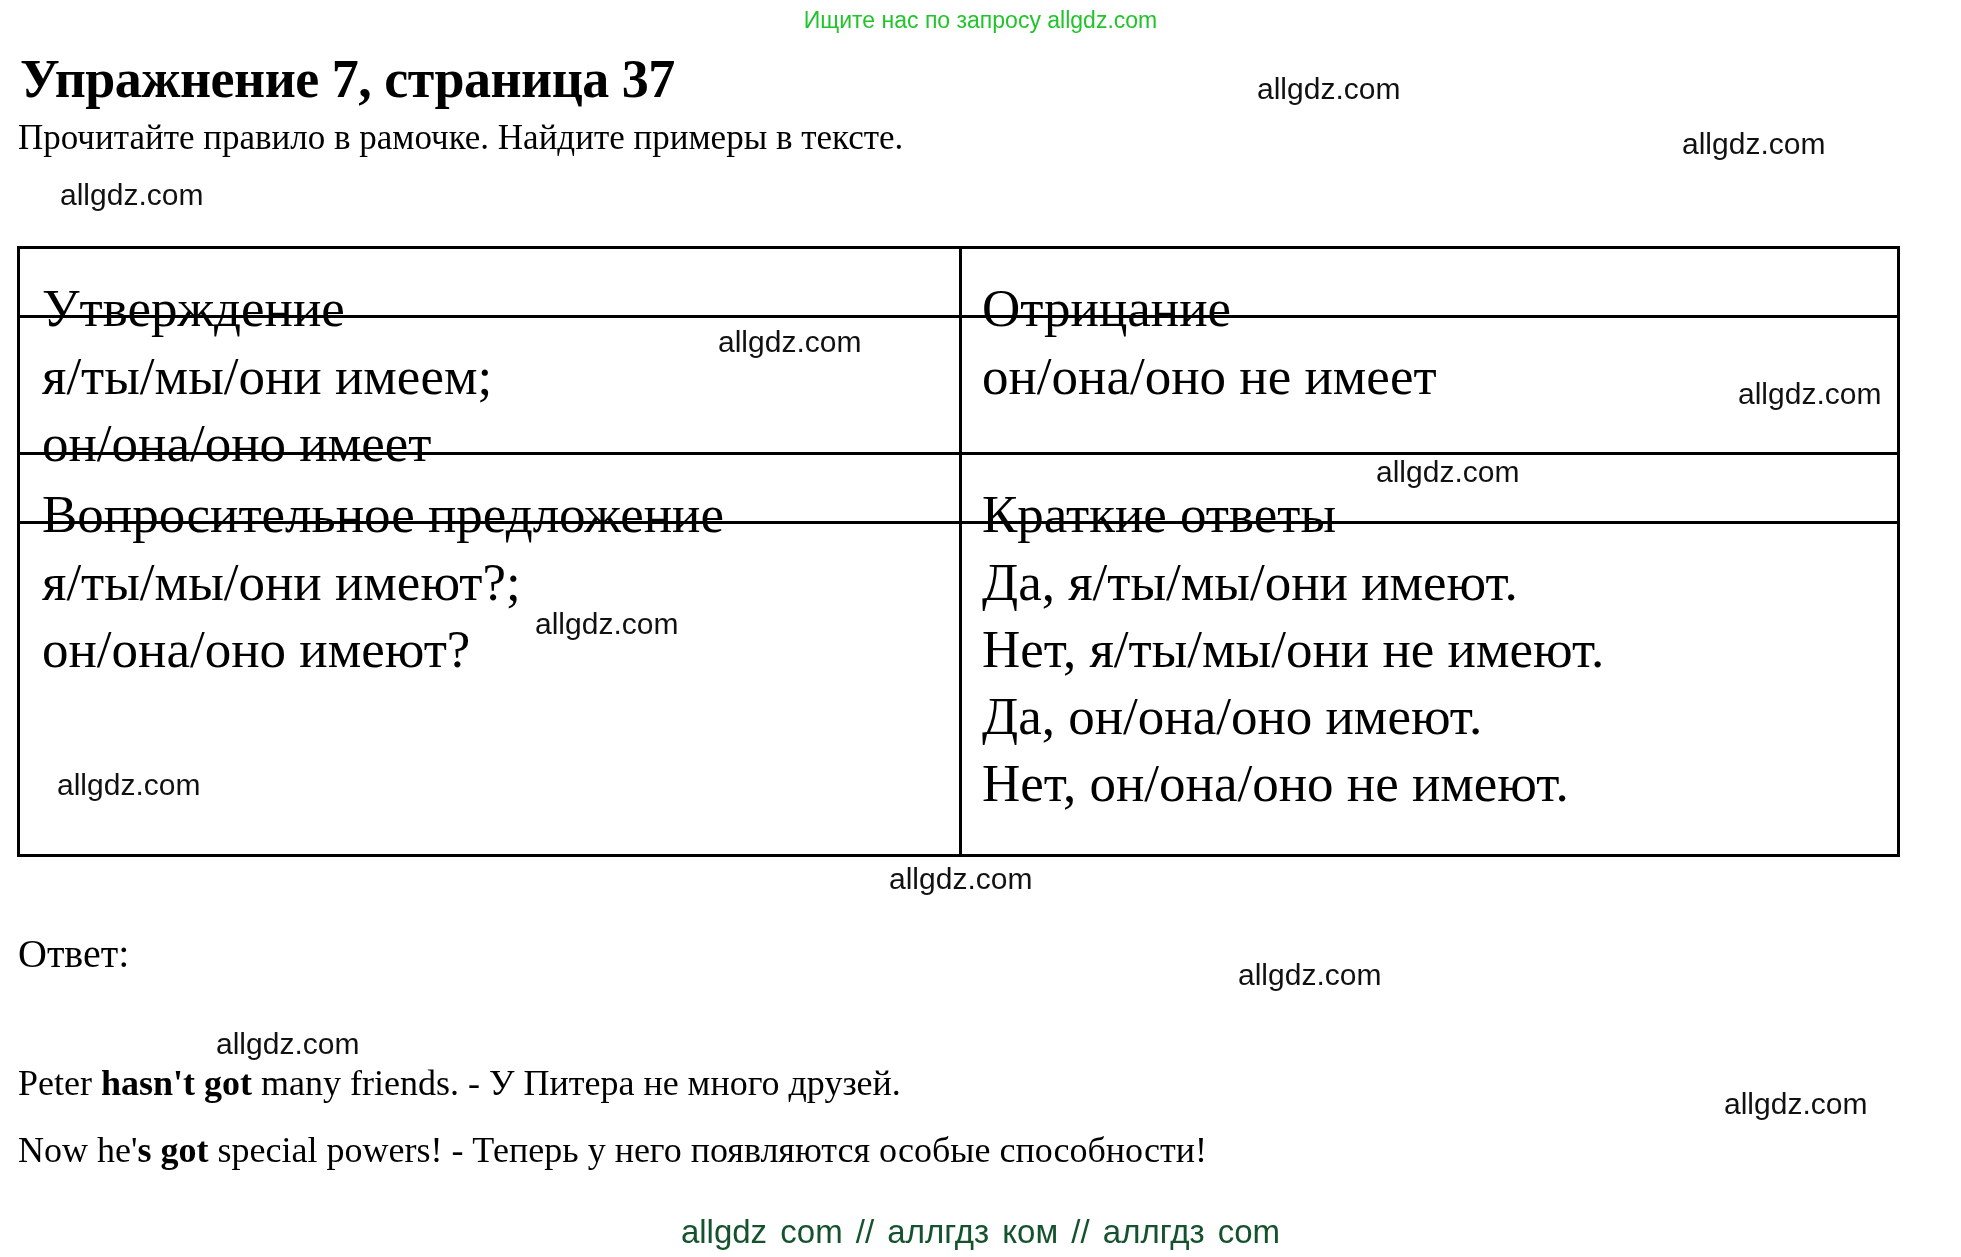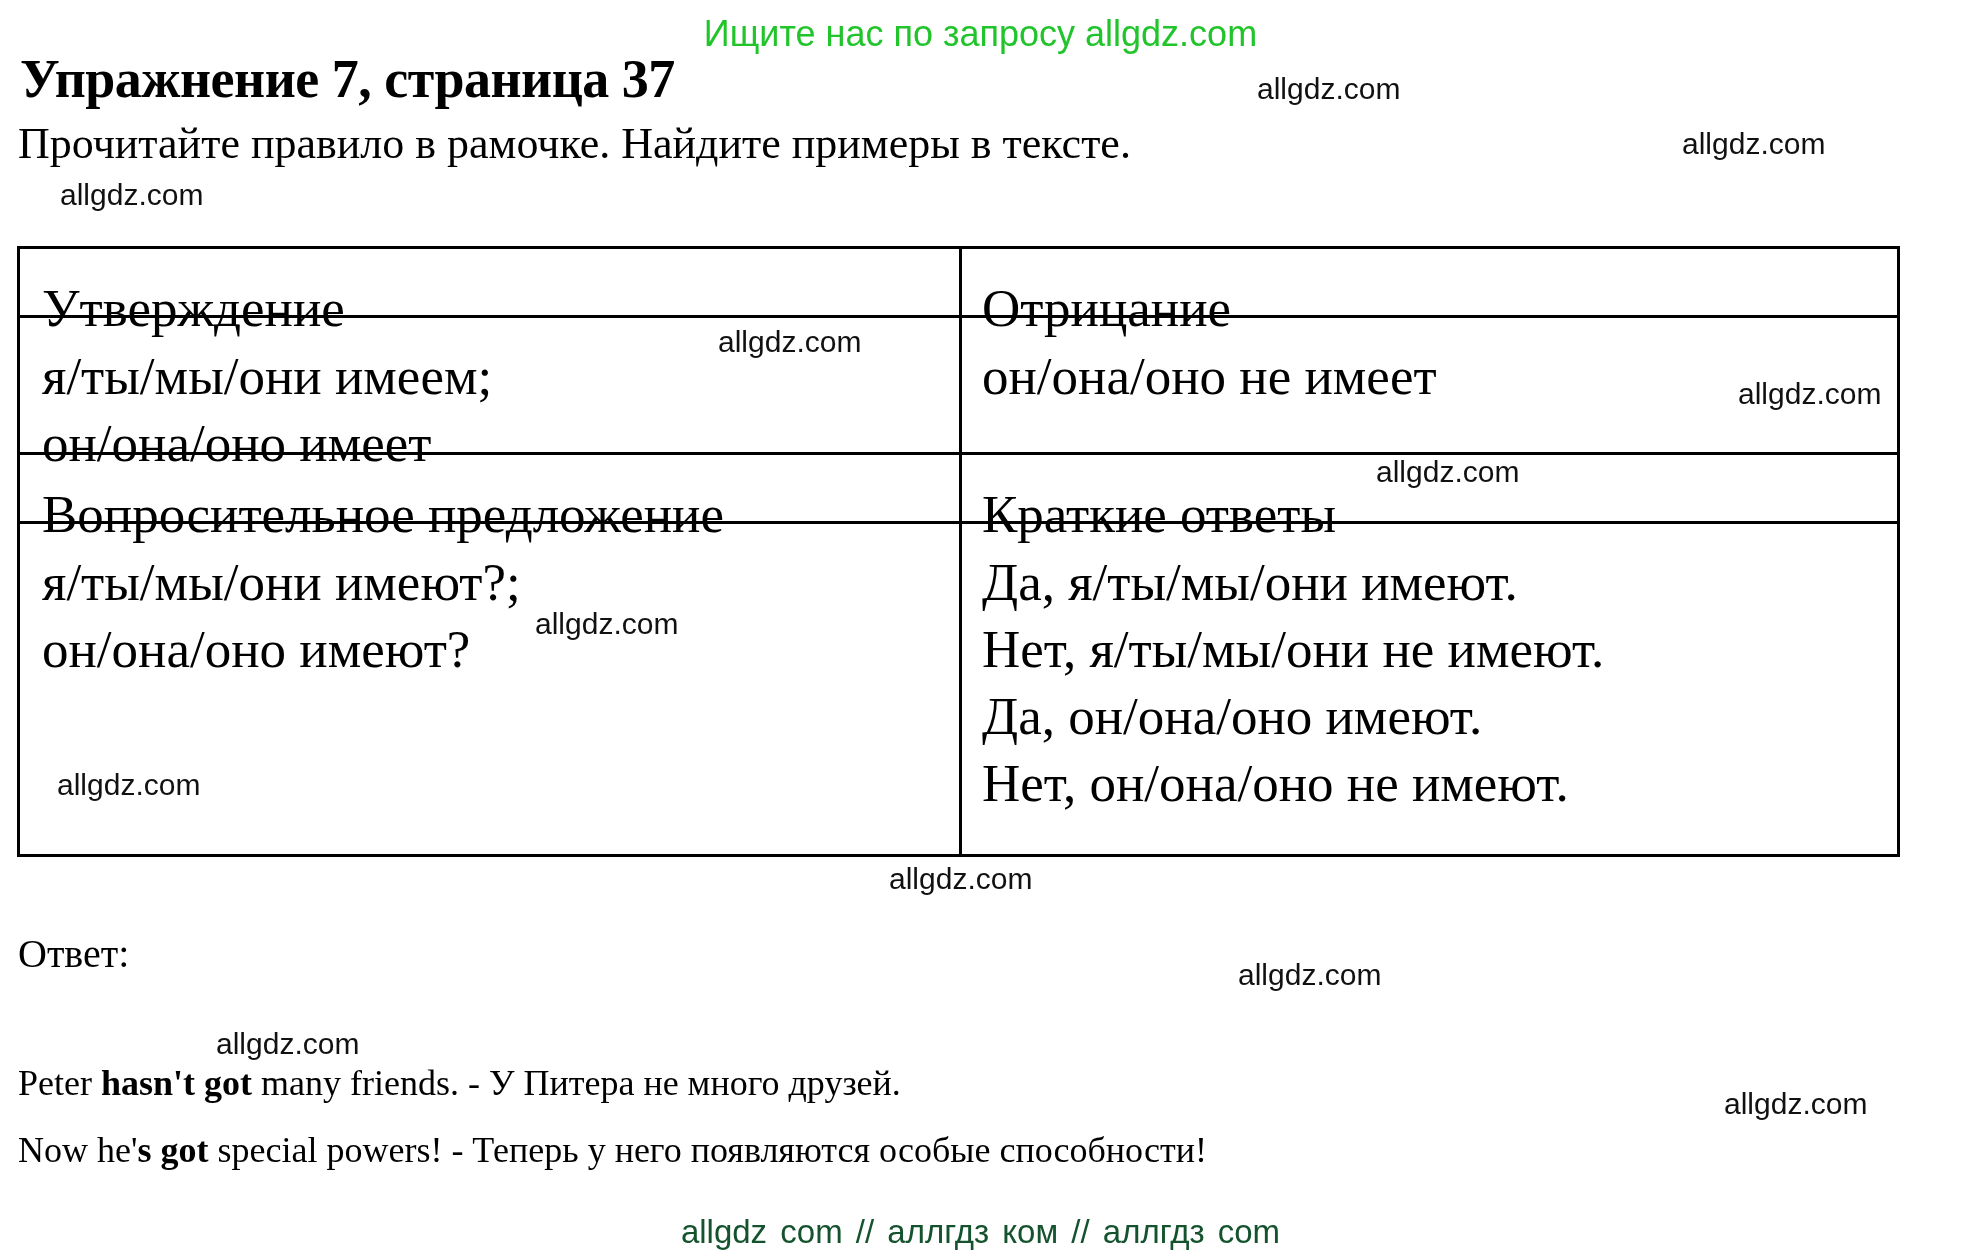--- a/index.html
+++ b/index.html
@@ -1,23 +1,23 @@
 <!DOCTYPE html>
 <html><head>
 <meta charset="utf-8">
 <style>
   html, body { margin: 0; padding: 0; background: #ffffff; }
   body { width: 1961px; height: 1257px; position: relative; overflow: hidden; }
   .serif { font-family: "Liberation Serif", "DejaVu Serif", serif; color: #000; }
   .sans { font-family: "Liberation Sans", "DejaVu Sans", sans-serif; text-align: center; }
   .abs { position: absolute; white-space: nowrap; }
 
-  .top-banner { left: 0; width: 1961px; top: 13px; text-align: center; font-size: 36px; color: #22c42c; }
+  .top-banner { left: 0; width: 1961px; top: 7px; text-align: center; font-size: 23px; color: #22c42c; }
   .title { left: 20px; top: 48px; font-size: 54px; font-weight: bold; letter-spacing: -0.5px; }
-  .instruction { left: 18px; top: 118px; font-size: 44px; }
+  .instruction { left: 18px; top: 118px; font-size: 35px; }
 
   .wm { font-size: 30px; color: #111; }
 
   
   .rule-table { position: absolute; left: 17px; top: 246px; width: 1883px; height: 611px;
     border: 3px solid #000; box-sizing: border-box; }
   .hline { position: absolute; left: 0; right: 0; height: 3px; background: #000; }
   .vline { position: absolute; top: 0; bottom: 0; width: 3px; background: #000; left: 939px; }
   .cell { position: absolute; font-size: 53px; line-height: 67px; margin-top: 28px; }
   .cell .line { display: block; }

